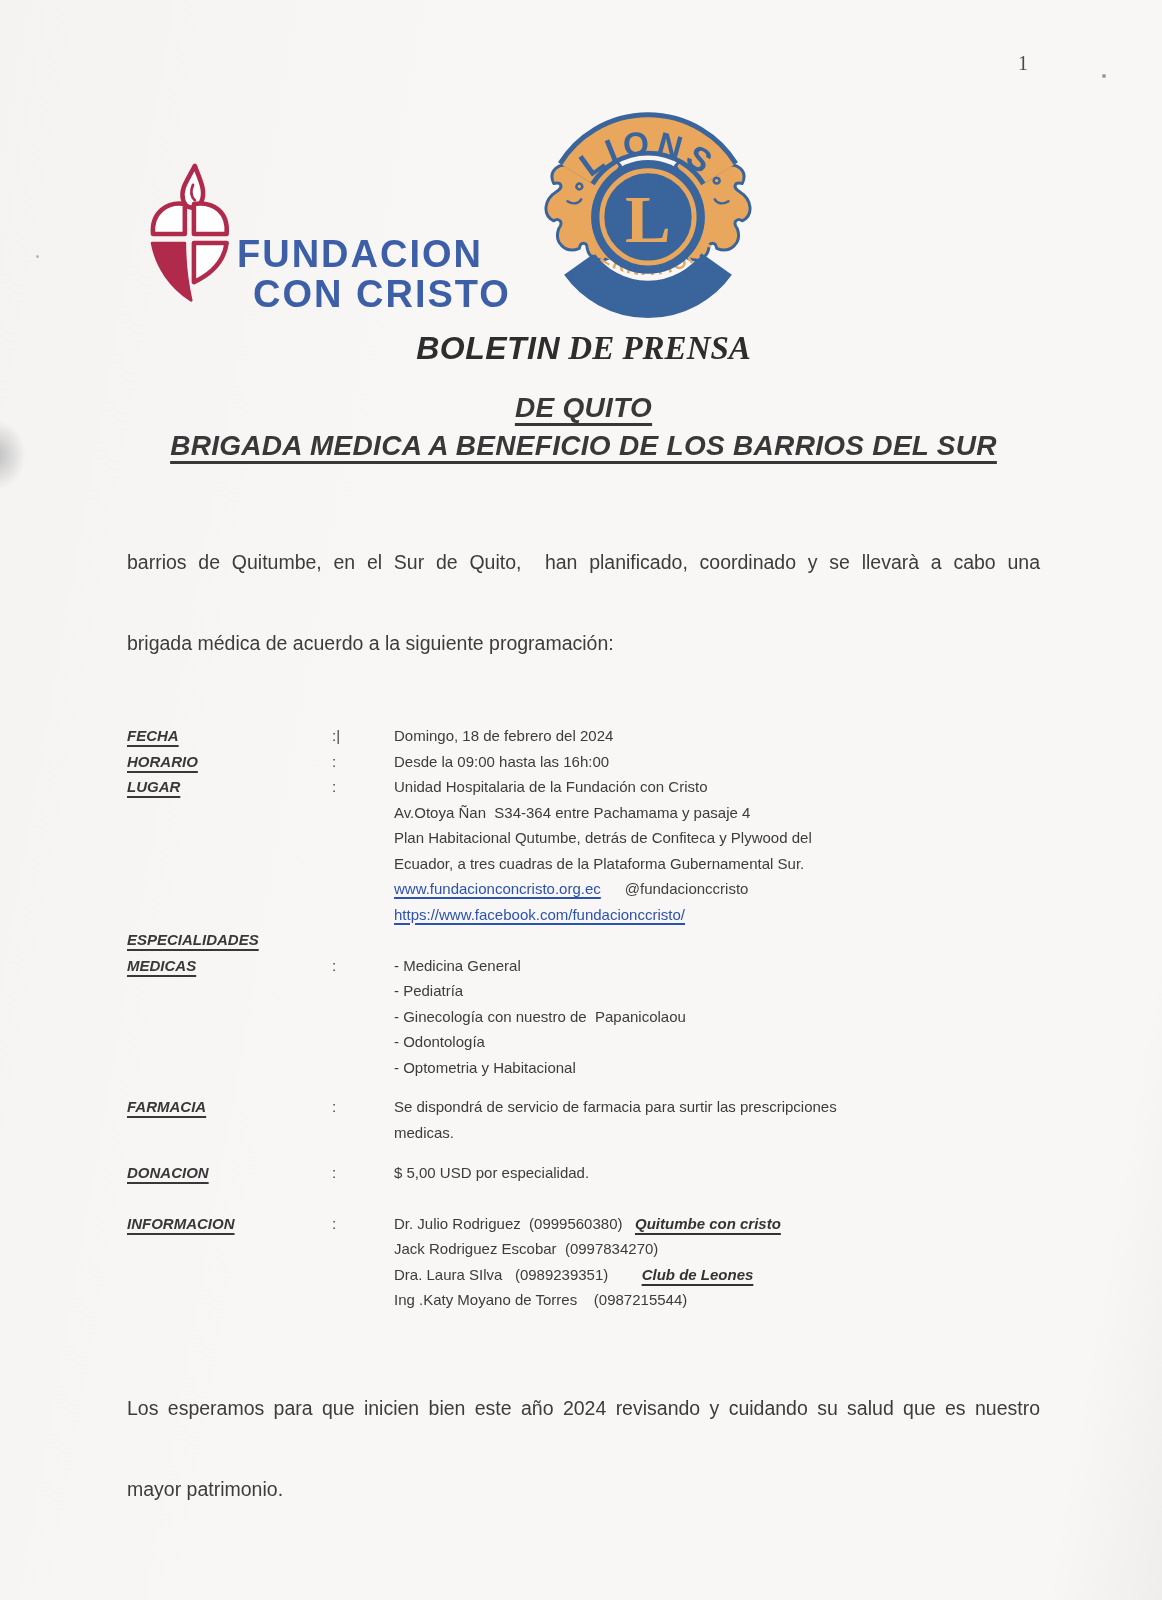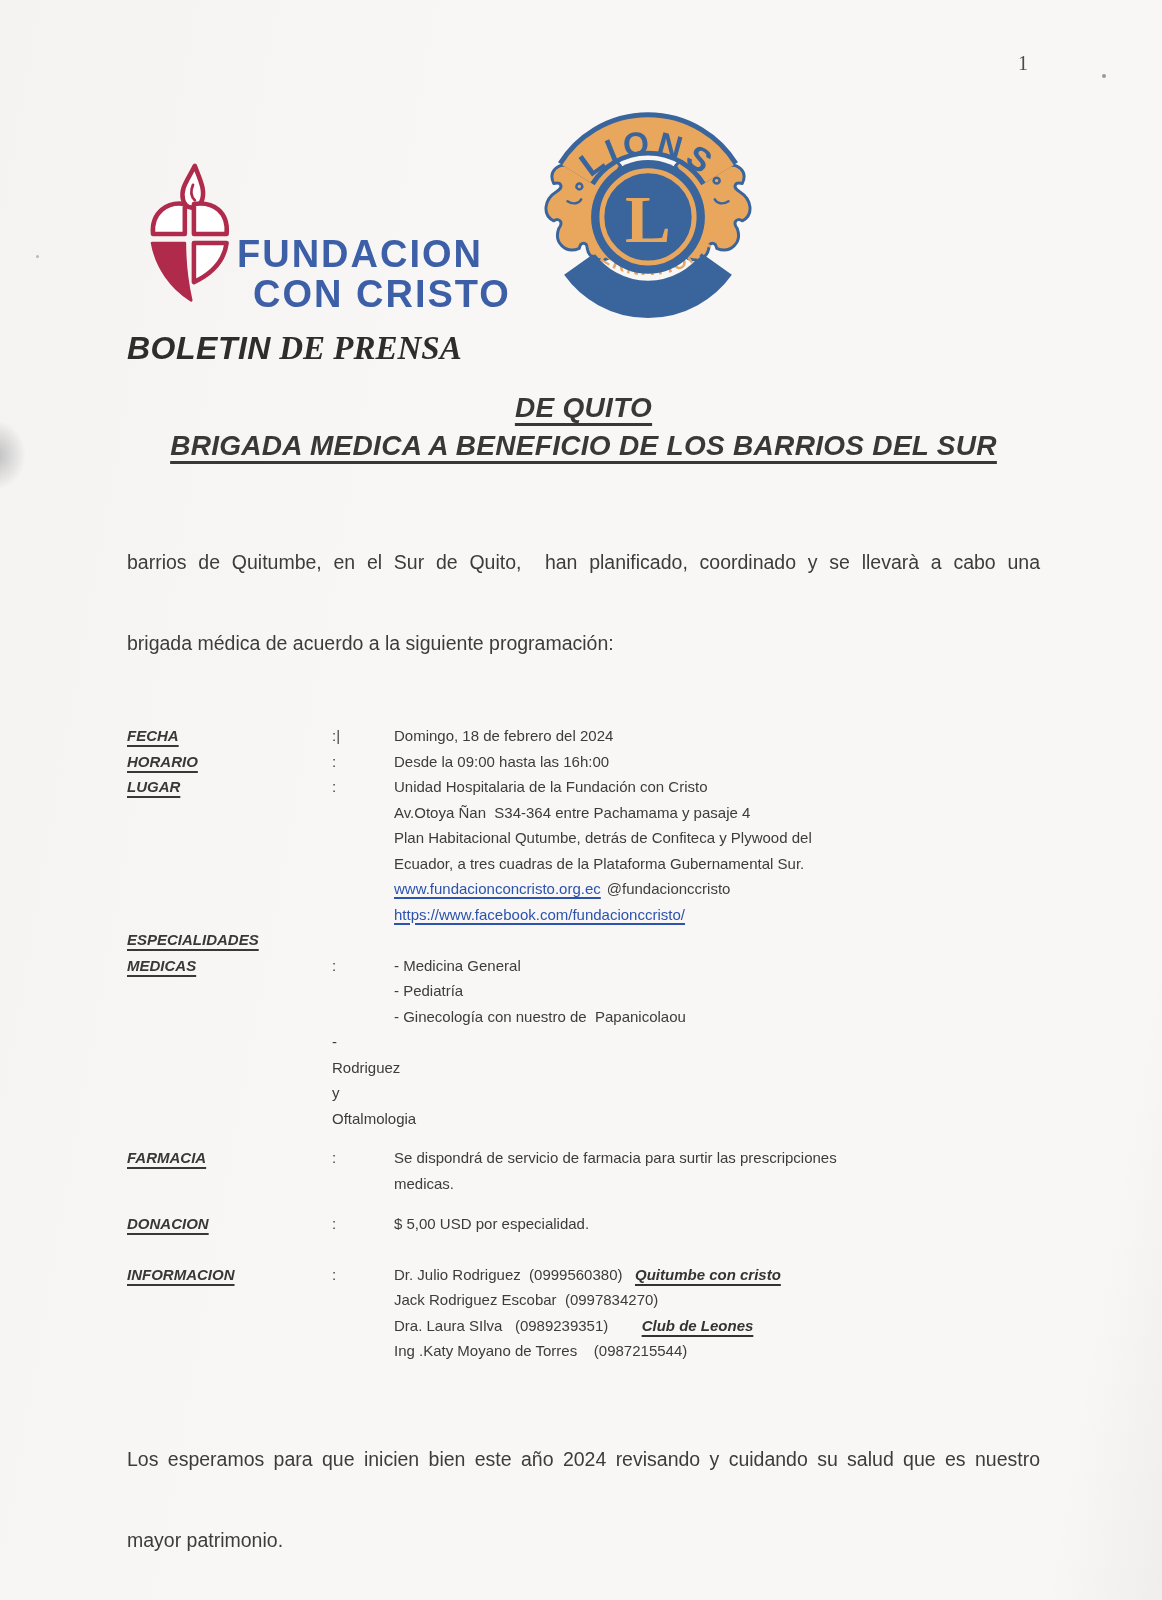--- a/index.html
+++ b/index.html
@@ -31,42 +31,42 @@
   .foundation-text .l2 { margin-left:16px; }
 
   .lions-logo { position:absolute; left:403px; top:2px; }
   .lions-band-blue { fill:none; stroke:var(--lions-blue,#3a659c); }
   .lions-band-gold { fill:none; stroke:var(--lions-gold,#e9a75d); }
   .lions-word { font-family:"Liberation Sans",sans-serif; font-weight:bold; }
   .lions-head { fill:var(--lions-gold,#e9a75d); stroke:var(--lions-blue,#3a659c); stroke-width:3; stroke-linejoin:round; }
   .lions-head-detail { fill:none; stroke:var(--lions-blue,#3a659c); stroke-width:2.5; stroke-linecap:round; }
 
   
-  .title { margin-top:10px; text-align:left; color:#2d2d2d; }
+  .title { margin-top:10px; text-align:center; color:#2d2d2d; }
   .title .t1 { font-size:32px; font-weight:bold; font-style:italic; letter-spacing:.5px; }
   .title .t2 { font-family:"Liberation Serif",serif; font-size:33px; font-weight:bold; font-style:italic; }
   .headline { margin-top:22px; text-align:center; font-size:28px; font-weight:bold; font-style:italic;
     line-height:38px; color:#383838; letter-spacing:.3px; }
   .headline span { text-decoration:underline; text-decoration-thickness:2.5px; text-underline-offset:6px; }
 
   
   .intro { margin-top:30px; font-size:19.5px; line-height:27px; white-space:pre-wrap; }
   .jline { text-align:justify; text-align-last:justify; }
   .intro b { font-style:italic; }
 
   
   .schedule { margin-top:12px; display:grid; grid-template-columns:205px 62px 1fr; font-size:15px; line-height:25.5px; }
   .lbl { font-weight:bold; font-style:italic; text-decoration:underline; text-decoration-thickness:2.2px; text-underline-offset:4px; color:#383838; }
   .col { color:#3f3f3f; }
   .val { white-space:pre-wrap; }
   .gap14 { grid-column:1/-1; height:14px; }
   .gap15 { grid-column:1/-1; height:15px; }
   .gap25 { grid-column:1/-1; height:25px; }
   .doc-link { color:var(--link-blue,#2b52ae); text-decoration:underline; text-decoration-thickness:1.8px; text-underline-offset:3px; cursor:pointer; }
-  .handle { margin-left:6px; color:#3f3f3f;text-align:right; }
+  .handle { margin-left:24px; color:#3f3f3f;text-align:right; }
   .org { font-weight:bold; font-style:italic; text-decoration:underline; text-decoration-thickness:2px; text-underline-offset:4px; color:#333; }
 
   .closing { margin-top:28px; font-size:19.5px; line-height:27px; white-space:pre-wrap; }
 </style>
 </head>
 <body>
 
 <div class="page">
   <div class="smudge-left"></div>
   <div class="dot-1"></div>
@@ -176,23 +176,24 @@
       <div class="col">:</div>
       <div class="val">- Medicina General</div>
       <div></div>
         <div></div>
       <div class="val">- Pediatría</div>
       <div></div>
         <div></div>
       <div class="val">- Ginecología con nuestro de  Papanicolaou</div>
       <div></div>
         <div></div>
-      <div></div>
-        <div></div>
-      <div class="val">- Rodriguez y Oftalmologia</div>
+      <div class="val">- Odontología</div>
+      <div></div>
+        <div></div>
+      <div class="val">- Optometria y Habitacional</div>
 
       <div class="gap14"></div>
 
       <div class="lbl">FARMACIA</div>
       <div class="col">:</div>
       <div class="val">Se dispondrá de servicio de farmacia para surtir las prescripciones</div>
       <div></div>
         <div></div>
       <div class="val">medicas.</div>
 

